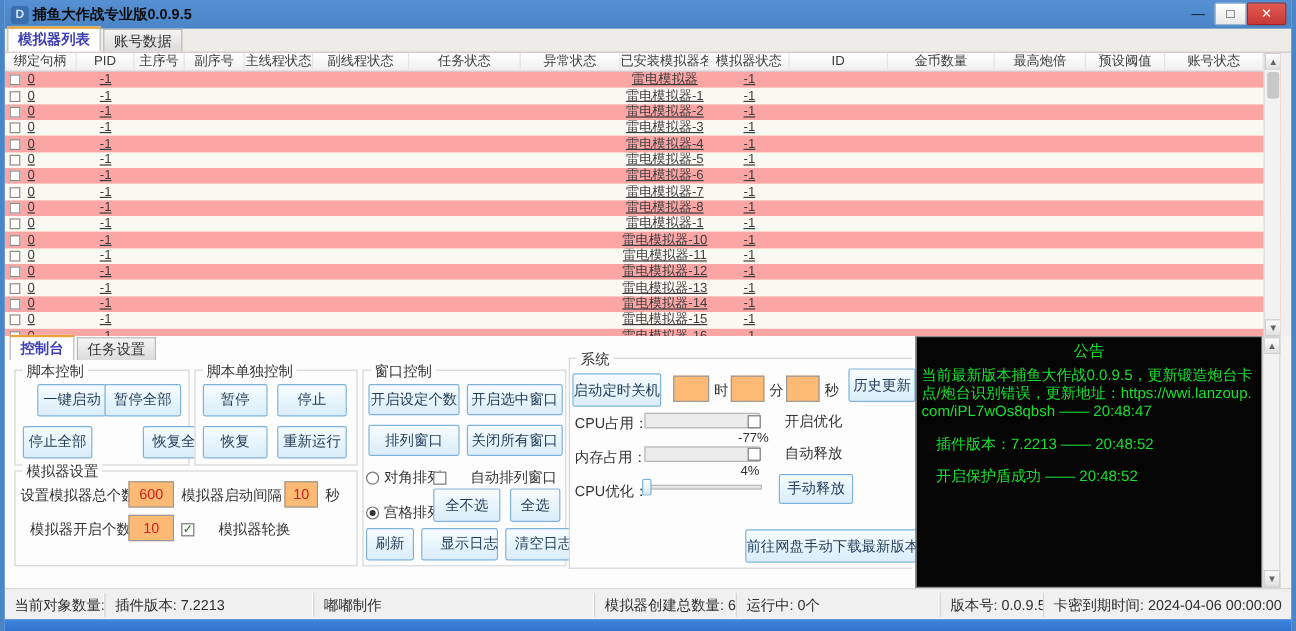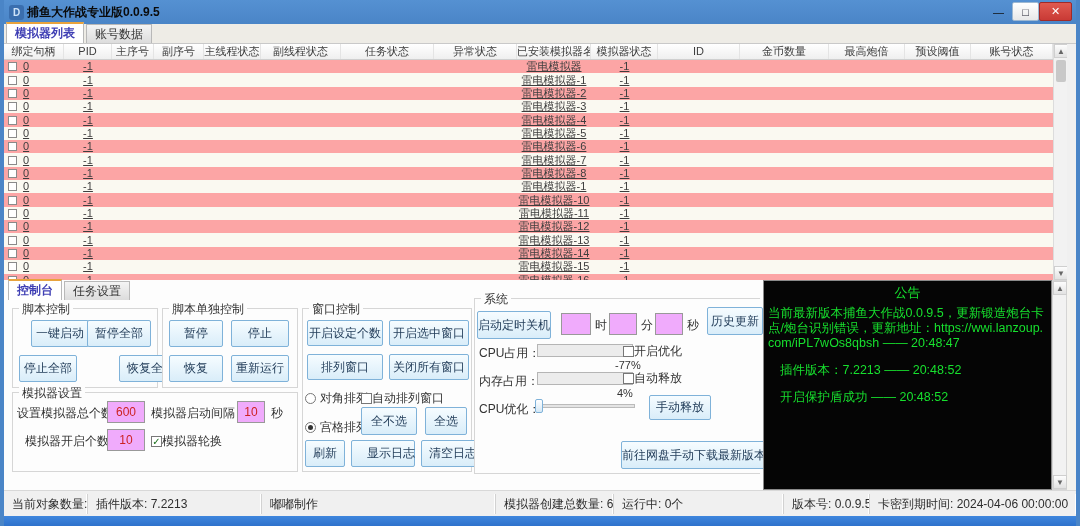--- a/index.html
+++ b/index.html
@@ -47,25 +47,25 @@
   .sb-thumb { position:absolute; left:2px; top:16px; width:10px; height:22px; background:#c8c8c8; border-radius:2px; }
   
   #panel { position:absolute; left:0; top:280px; width:1072px; height:210px; background:#f4f3ef; }
   #panel-left { position:absolute; left:0; top:0; width:759px; height:210px; background:#fdfdfd; }
   #panel-tabs { position:absolute; left:2px; top:1px; height:19px; display:flex; align-items:flex-end; }
   .group { position:absolute; border:1px solid #d6d6d6; background:#fdfdfd; }
   .group-label { position:absolute; top:-8px; left:6px; background:#fdfdfd; padding:0 3px; font-size:12px; color:#333; }
   .btn { position:absolute; background:linear-gradient(#f6fcff,#d9edf9); border:1px solid #7fb2d9;
          border-radius:2px; font-size:12px; color:#1f3a57; display:flex; align-items:center;
          justify-content:center; cursor:pointer; white-space:nowrap; }
-  .field { position:absolute; border:1px solid #999; background:#f0abfc; font-size:12px; text-align:center;
+  .field { position:absolute; border:1px solid #999; background:#fdba74; font-size:12px; text-align:center;
            line-height:20px; }
   .field.red { color:#c22; }
   .lbl { position:absolute; font-size:12px; color:#333; white-space:nowrap; }
-  .check { position:absolute; display:flex; align-items:center; gap:0; font-size:12px; color:#333; cursor:pointer; }
+  .check { position:absolute; display:flex; align-items:center; gap:20px; font-size:12px; color:#333; cursor:pointer; }
   .check .box { width:11px; height:11px; border:1px solid #777; background:#fff; font-size:10px; line-height:10px;
                 text-align:center; color:#1a6e1a; }
   .radio { position:absolute; display:flex; align-items:center; gap:4px; font-size:12px; color:#333; cursor:pointer; }
   .radio .dot { width:11px; height:11px; border:1px solid #777; border-radius:50%; background:#fff; position:relative; }
   .radio.sel .dot::after { content:""; position:absolute; left:2px; top:2px; width:5px; height:5px;
                            border-radius:50%; background:#333; }
   .meter { position:absolute; height:13px; background:#ececec; border:1px solid #b5b5b5; }
   #slider { position:absolute; }
   #slider .groove { position:absolute; left:0; top:5px; width:100px; height:4px; background:#e4e4e4;
                     border:1px solid #bbb; }

